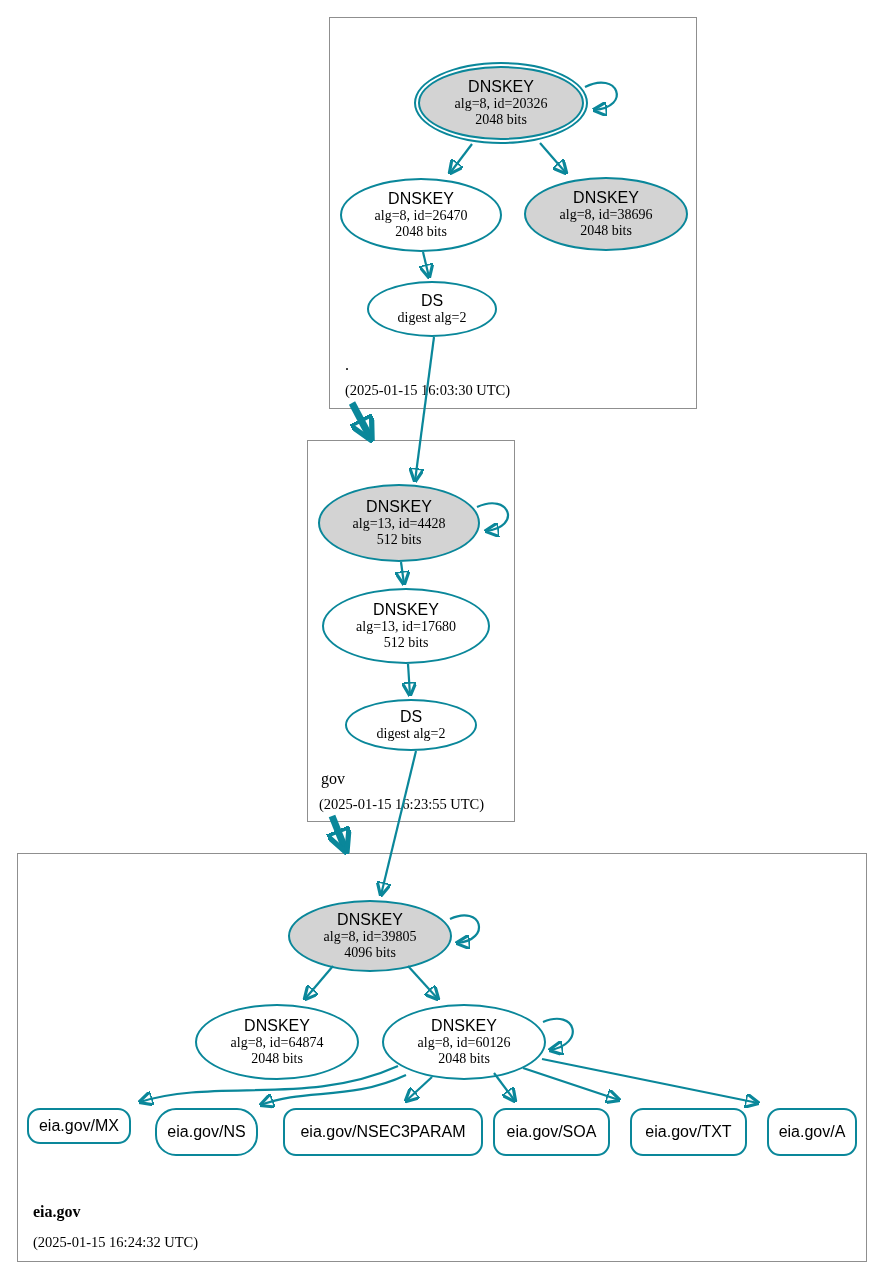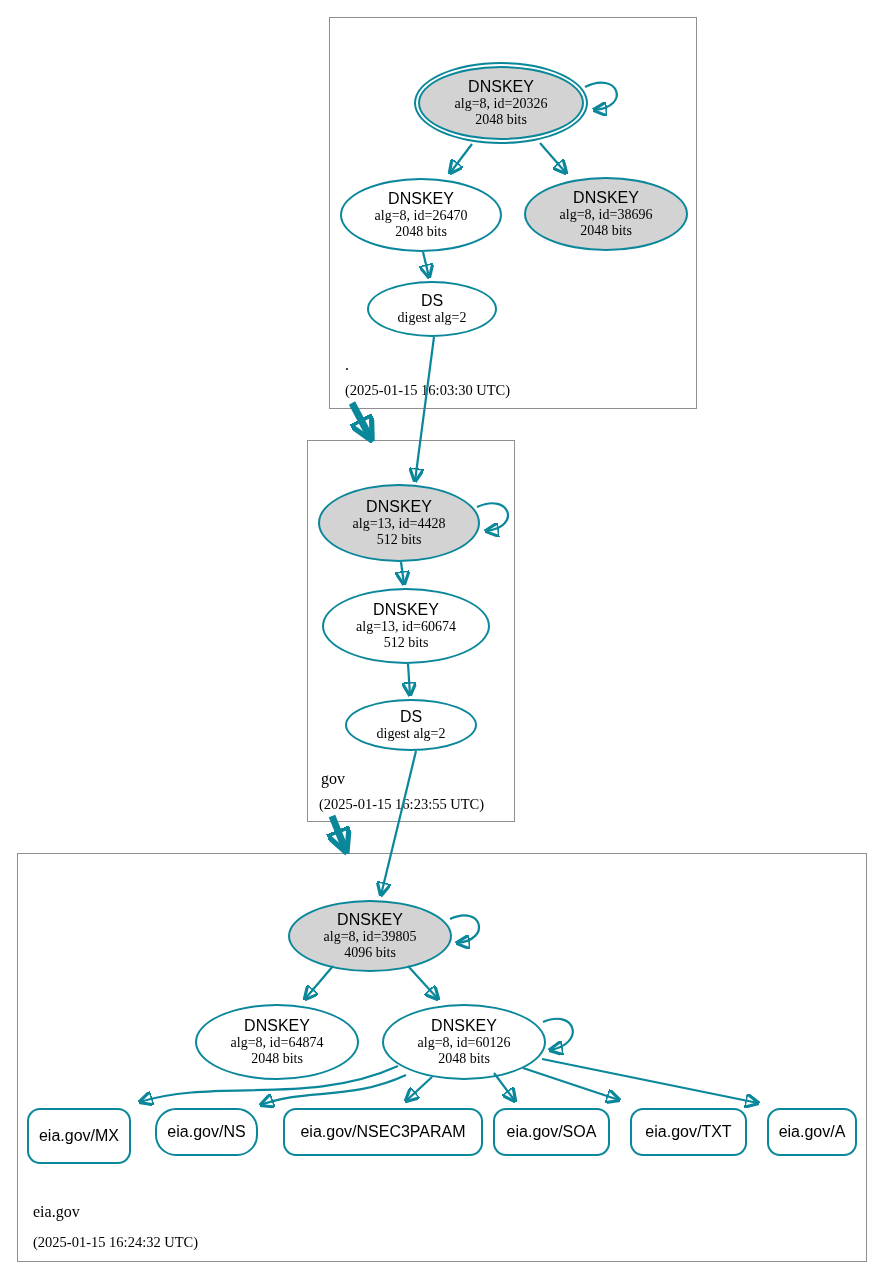--- a/index.html
+++ b/index.html
@@ -89,21 +89,21 @@
     <div class="ntext">
       <div class="ntitle">DNSKEY</div>
       <div class="nattr">alg=13, id=4428</div>
       <div class="nattr">512 bits</div>
     </div>
   </div>
 
   <div class="node ellipse" style="left:322px;top:588px;width:168px;height:76px;">
     <div class="ntext">
       <div class="ntitle">DNSKEY</div>
-      <div class="nattr">alg=13, id=60674</div>
+      <div class="nattr">alg=13, id=17680</div>
       <div class="nattr">512 bits</div>
     </div>
   </div>
 
   <div class="node ellipse" style="left:345px;top:699px;width:132px;height:52px;">
     <div class="ntext">
       <div class="ntitle">DS</div>
       <div class="nattr">digest alg=2</div>
     </div>
   </div>
@@ -128,40 +128,40 @@
   </div>
 
   <div class="node ellipse" style="left:382px;top:1004px;width:164px;height:76px;">
     <div class="ntext">
       <div class="ntitle">DNSKEY</div>
       <div class="nattr">alg=8, id=60126</div>
       <div class="nattr">2048 bits</div>
     </div>
   </div>
 
-  <div class="rrset" style="left:27px;top:1108px;width:104px;height:56px;">
+  <div class="rrset" style="left:27px;top:1108px;width:104px;height:36px;">
     <span>eia.gov/MX</span>
   </div>
   <div class="rrset" style="left:155px;top:1108px;width:103px;height:48px;border-radius:21px;">
     <span>eia.gov/NS</span>
   </div>
   <div class="rrset" style="left:283px;top:1108px;width:200px;height:48px;">
     <span>eia.gov/NSEC3PARAM</span>
   </div>
   <div class="rrset" style="left:493px;top:1108px;width:117px;height:48px;">
     <span>eia.gov/SOA</span>
   </div>
   <div class="rrset" style="left:630px;top:1108px;width:117px;height:48px;">
     <span>eia.gov/TXT</span>
   </div>
   <div class="rrset" style="left:767px;top:1108px;width:90px;height:48px;">
     <span>eia.gov/A</span>
   </div>
 
-  <div class="zone-label" style="left:33px;top:1203px;">eia.gov</div>
+  <div class="zone-label" style="left:33px;top:1203px;font-weight:bold;">eia.gov</div>
   <div class="zone-ts" style="left:33px;top:1234px;">(2025-01-15 16:24:32 UTC)</div>
 
   <svg class="edges" width="883" height="1278" viewBox="0 0 883 1278">
     <defs>
       <marker id="arrow" viewBox="0 0 10 10" refX="9" refY="5" markerWidth="6.5" markerHeight="6.5" orient="auto">
         <path d="M0,0 L10,5 L0,10 z" fill="#0a879a" stroke="none"></path>
       </marker>
       <marker id="arrowBig" viewBox="0 0 10 10" refX="9" refY="5" markerUnits="userSpaceOnUse" markerWidth="26" markerHeight="24" orient="auto">
         <path d="M0,0 L10,5 L0,10 z" fill="#0a879a" stroke="none"></path>
       </marker>

